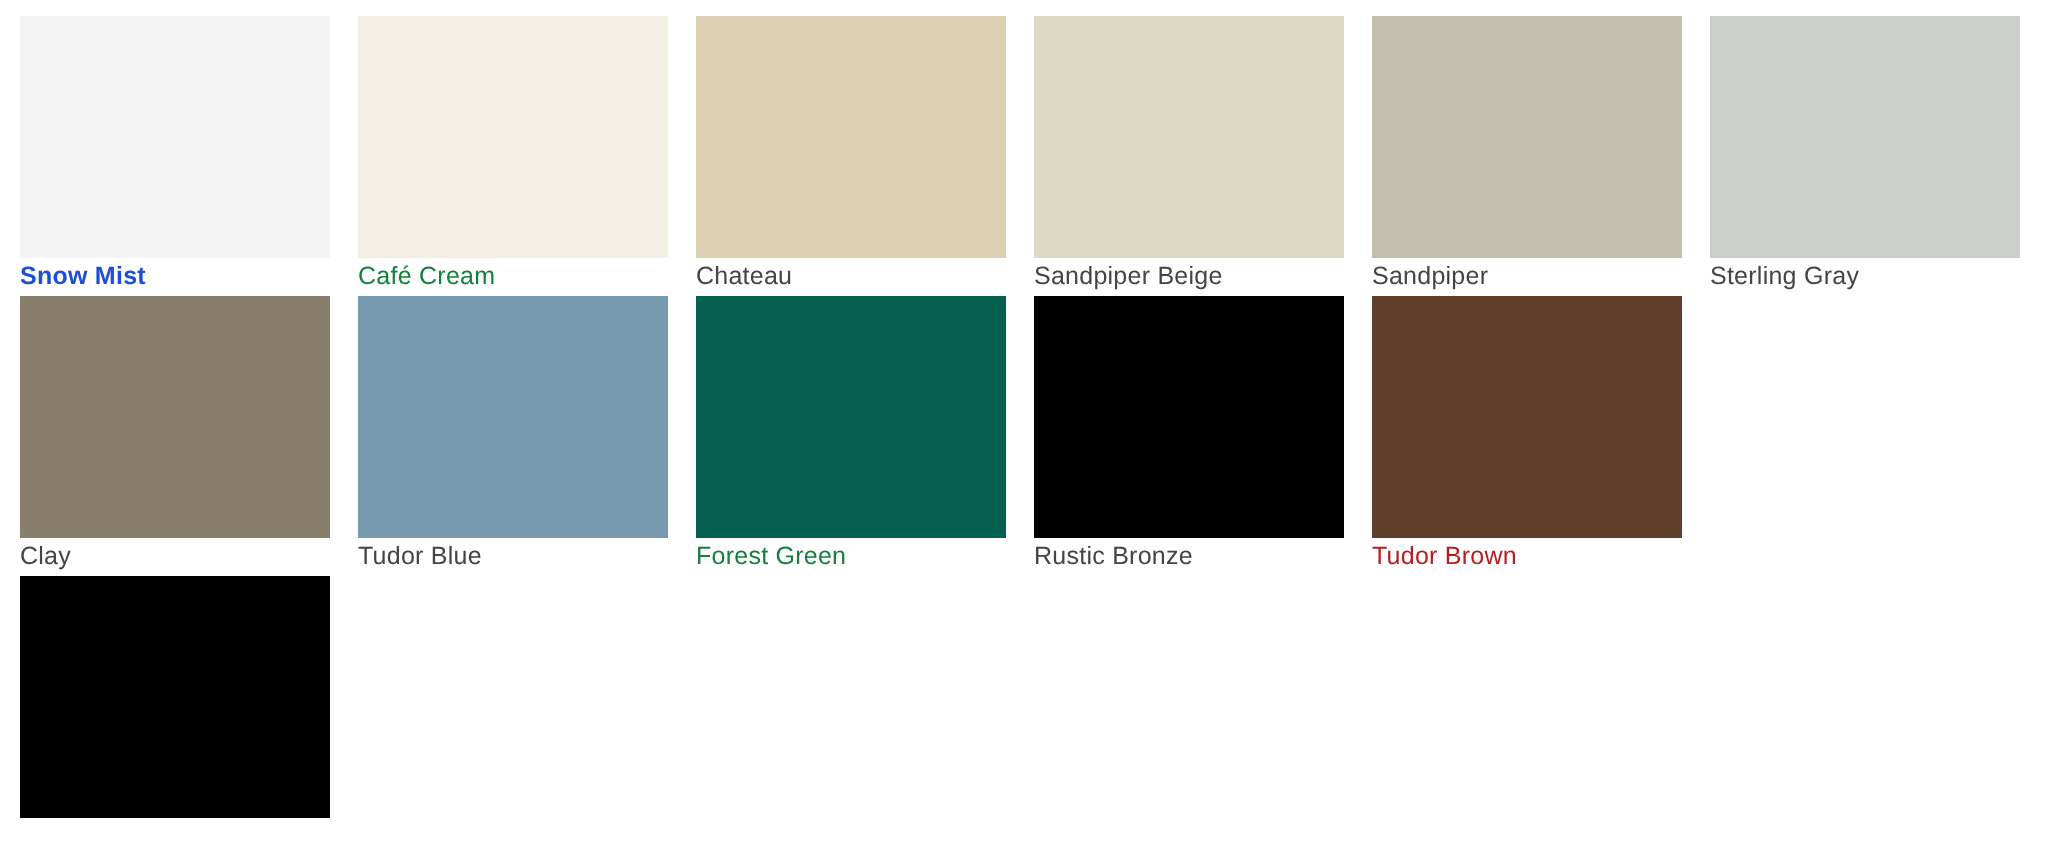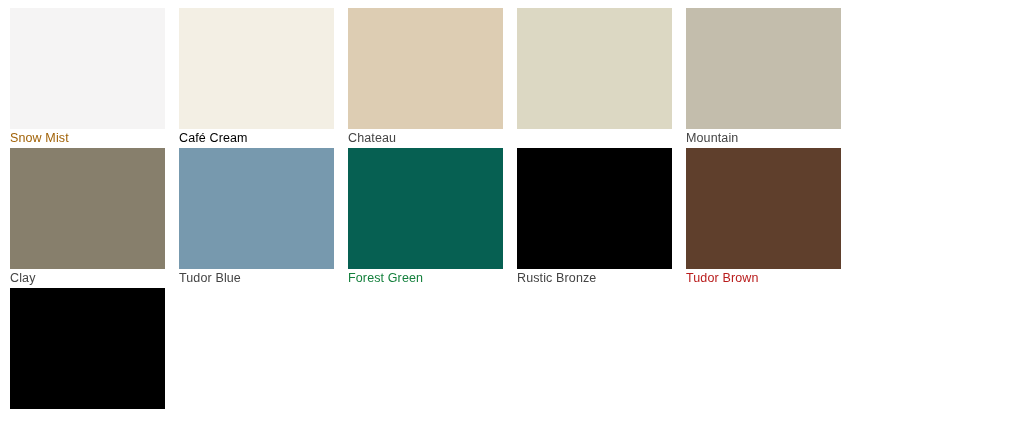--- a/index.html
+++ b/index.html
@@ -54,36 +54,41 @@
   }
 </style>
 </head>
 <body style="background-color: rgb(255, 255, 255);">
 
 <div id="swatch-gallery">
 
   <div class="swatch-row">
     <div class="swatch-cell">
       <span class="swatch-chip" style="background-color: rgb(245, 244, 244);"></span>
-      <span class="swatch-label" style="color: #a16207;">Snow Mist</span>
+      <span class="swatch-label" style="color: #1d4ed8; font-weight: bold;">Snow Mist</span>
     </div>
     <div class="swatch-cell">
       <span class="swatch-chip" style="background-color: rgb(243, 239, 228);"></span>
-      <span class="swatch-label" style="color: #000000;">Café Cream</span>
+      <span class="swatch-label" style="color: #15803d;">Café Cream</span>
     </div>
     <div class="swatch-cell">
       <span class="swatch-chip" style="background-color: rgb(221, 205, 179);"></span>
       <span class="swatch-label" style="color: rgb(68, 68, 68);">Chateau</span>
     </div>
     <div class="swatch-cell">
       <span class="swatch-chip" style="background-color: rgb(220, 216, 195);"></span>
+      <span class="swatch-label" style="color: rgb(68, 68, 68);">Sandpiper Beige</span>
     </div>
     <div class="swatch-cell">
       <span class="swatch-chip" style="background-color: rgb(195, 189, 172);"></span>
-      <span class="swatch-label" style="color: rgb(68, 68, 68);">Mountain</span>
+      <span class="swatch-label" style="color: rgb(68, 68, 68);">Sandpiper</span>
+    </div>
+    <div class="swatch-cell">
+      <span class="swatch-chip" style="background-color: rgb(203, 205, 200);"></span>
+      <span class="swatch-label" style="color: rgb(68, 68, 68);">Sterling Gray</span>
     </div>
   </div>
 
   <div class="swatch-row">
     <div class="swatch-cell">
       <span class="swatch-chip" style="background-color: rgb(135, 127, 108);"></span>
       <span class="swatch-label" style="color: rgb(68, 68, 68);">Clay</span>
     </div>
     <div class="swatch-cell">
       <span class="swatch-chip" style="background-color: rgb(119, 153, 174);"></span>

